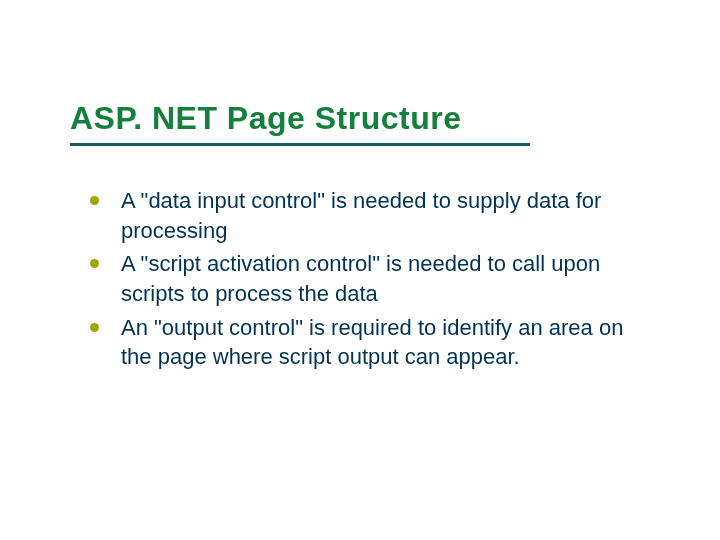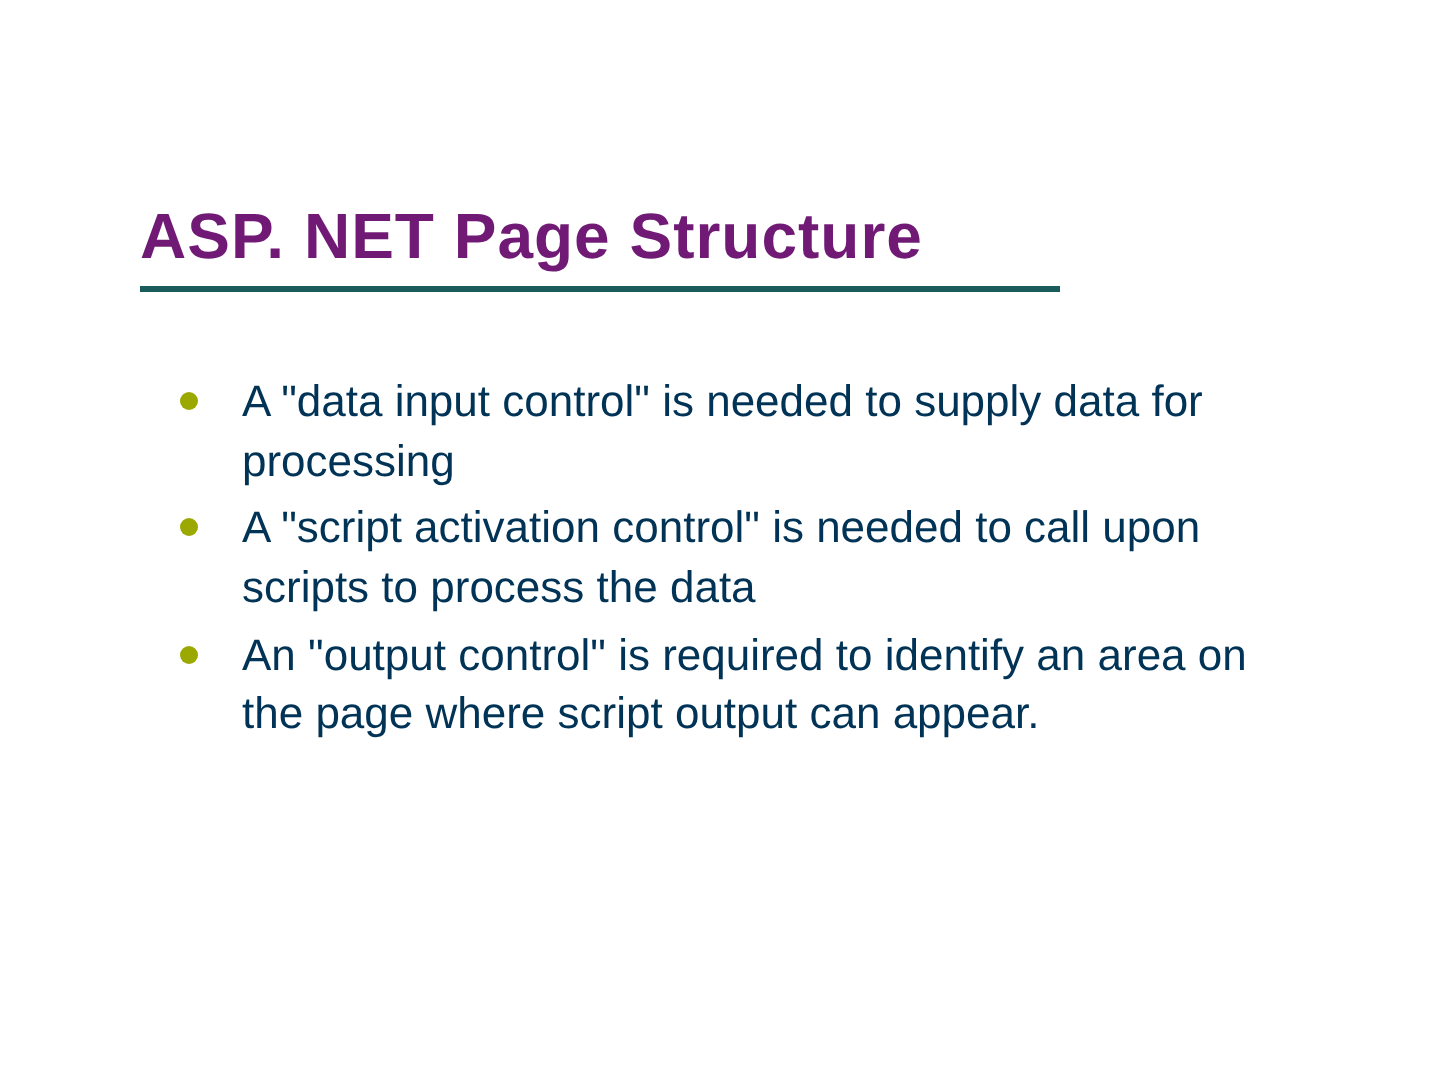--- a/index.html
+++ b/index.html
@@ -16,21 +16,21 @@
       overflow: hidden;
     }
     .slide {
       width: 100%;
       height: 100%;
       padding: 100px 60px 60px 70px;
     }
     .title {
       font-size: 32px;
       font-weight: bold;
-      color: #701a75;
+      color: #15803d;
       margin-bottom: 6px;
       letter-spacing: 0.5px;
     }
     .underline {
       height: 3px;
       background: #1a5c5c;
       width: 460px;
       margin-bottom: 40px;
     }
     .bullets {

